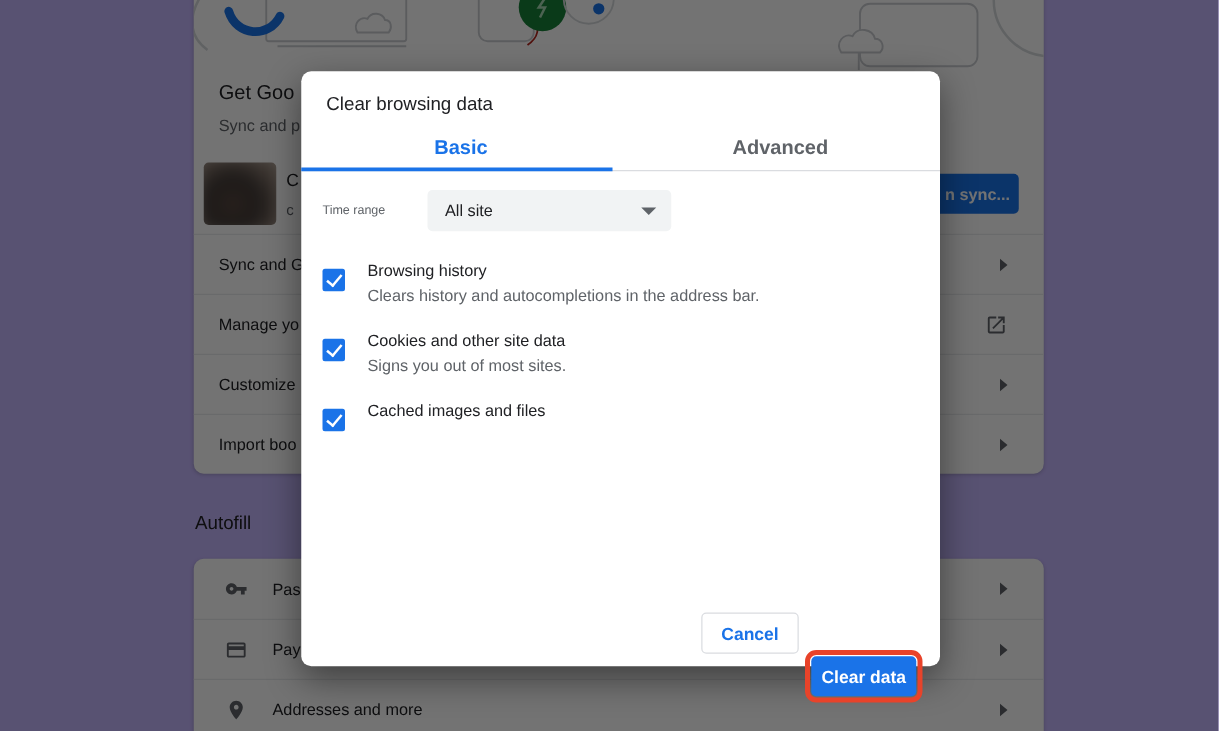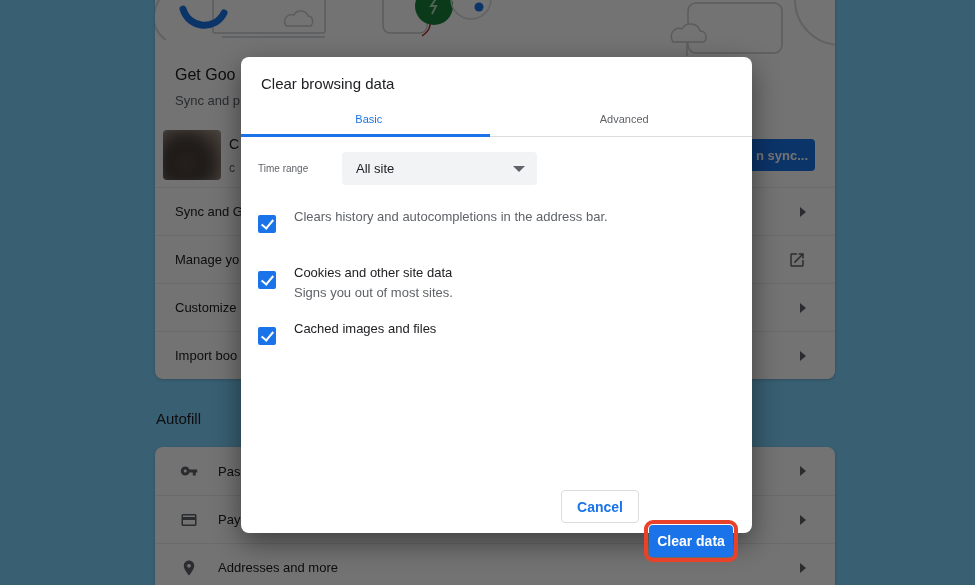--- a/index.html
+++ b/index.html
@@ -1,18 +1,18 @@
 <!DOCTYPE html>
 <html><head>
 <meta charset="utf-8">
 <style>
   * { margin:0; padding:0; box-sizing:border-box; }
   html,body { width:975px; height:585px; }
   body { font-family:"Liberation Sans", sans-serif; background:#f0f1f3; }
-  .stage { position:relative; width:975px; height:585px; overflow:hidden; background:#7dd3fc; }
+  .stage { position:relative; width:975px; height:585px; overflow:hidden; background:#c4b5fd; }
 
   
   .page { position:absolute; inset:0; }
   .card { position:absolute; left:155px; width:680px; background:#ffffff;
           border-radius:8px; box-shadow:0 1px 3px rgba(60,64,67,.25); }
   .card-you { top:-24px; height:403px; }
   .card-autofill { top:447px; height:220px; }
 
   .illus { position:absolute; left:155px; top:0; width:680px; height:56px; overflow:hidden; }
 
@@ -46,21 +46,21 @@
   
   .scrim { position:absolute; inset:0; background:rgba(0,0,0,0.55); z-index:5; }
 
   
   .dialog { position:absolute; left:241px; top:57px; width:511px; height:476px; z-index:10;
             background:#fff; border-radius:8px; box-shadow:0 10px 28px rgba(0,0,0,.45); }
   .dlg-title { position:absolute; left:20px; top:18px; font-size:15px; color:#202124; }
   .tabs { position:absolute; left:0; top:45px; width:100%; height:35px; display:flex;
           border-bottom:1px solid #dadce0; }
   .tab { flex:1; display:flex; align-items:center; justify-content:center;
-         font-size:11px; font-weight:400; color:#5f6368; cursor:pointer; }
+         font-size:16px; font-weight:700; color:#5f6368; cursor:pointer; }
   .tab.active { color:#1a73e8; }
   .tab-underline { position:absolute; left:0; bottom:-1px; width:249px; height:3px; background:#1a73e8; }
 
   .time-row { position:absolute; left:0; top:95px; width:100%; height:33px; }
   .time-label { position:absolute; left:17px; top:0; line-height:33px; font-size:10px; color:#5f6368; }
   .dropdown { position:absolute; left:101px; top:0; width:195px; height:33px; background:#f1f3f4;
               border-radius:4px; cursor:pointer; }
   .dropdown .val { position:absolute; left:14px; line-height:33px; font-size:13px; color:#202124; }
   .caret-down { position:absolute; right:12px; top:14px; width:0; height:0;
                 border-top:6px solid #5f6368; border-left:6px solid transparent; border-right:6px solid transparent; }
@@ -182,20 +182,21 @@
       <span class="time-label">Time range</span>
       <div class="dropdown">
         <span class="val">All site</span>
         <span class="caret-down"></span>
       </div>
     </div>
 
     <div class="chk-row r0">
       <div class="checkbox"></div>
       <div class="chk-texts">
+        <div class="chk-title">Browsing history</div>
         <div class="chk-desc">Clears history and autocompletions in the address bar.</div>
       </div>
     </div>
 
     <div class="chk-row r1">
       <div class="checkbox"></div>
       <div class="chk-texts">
         <div class="chk-title">Cookies and other site data</div>
         <div class="chk-desc">Signs you out of most sites.</div>
       </div>

